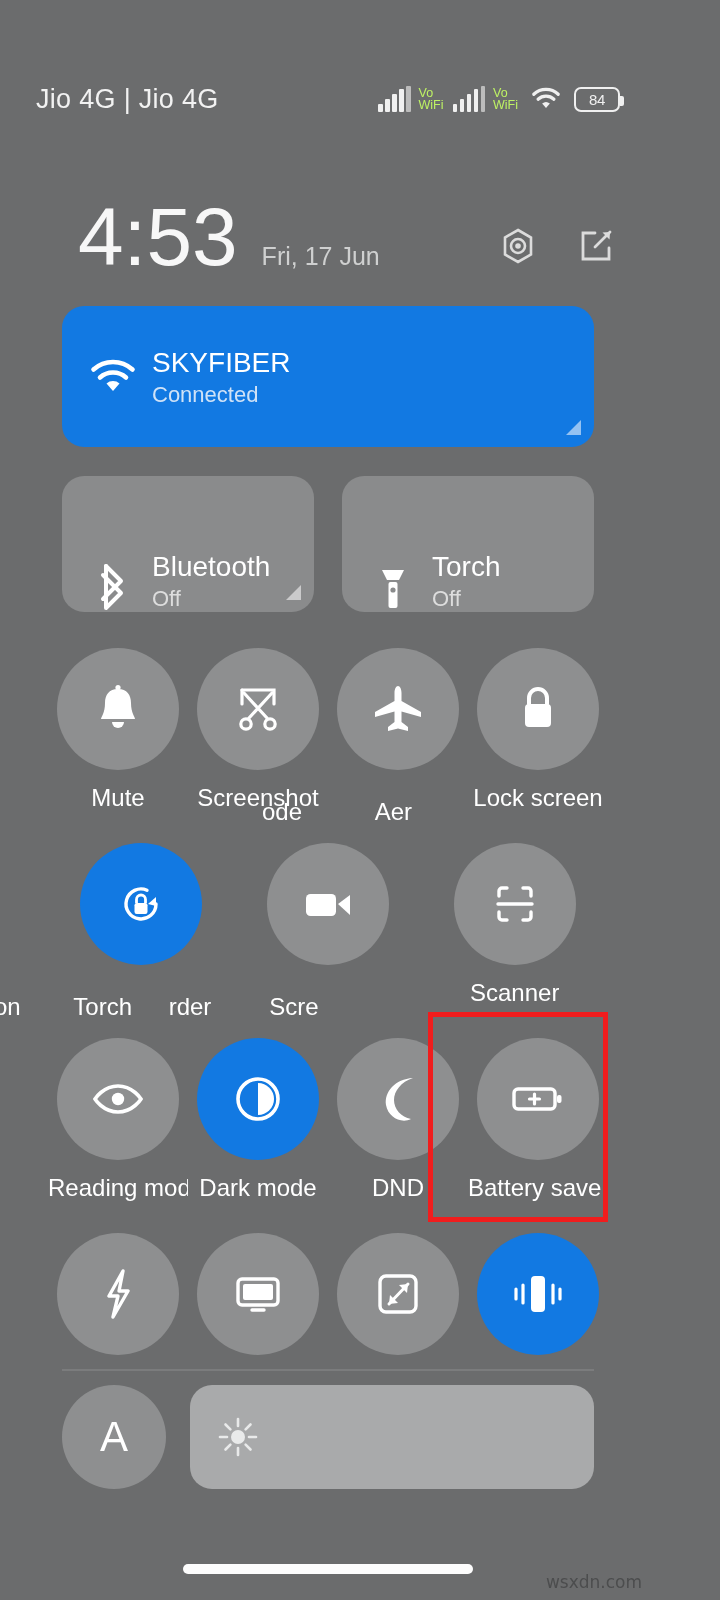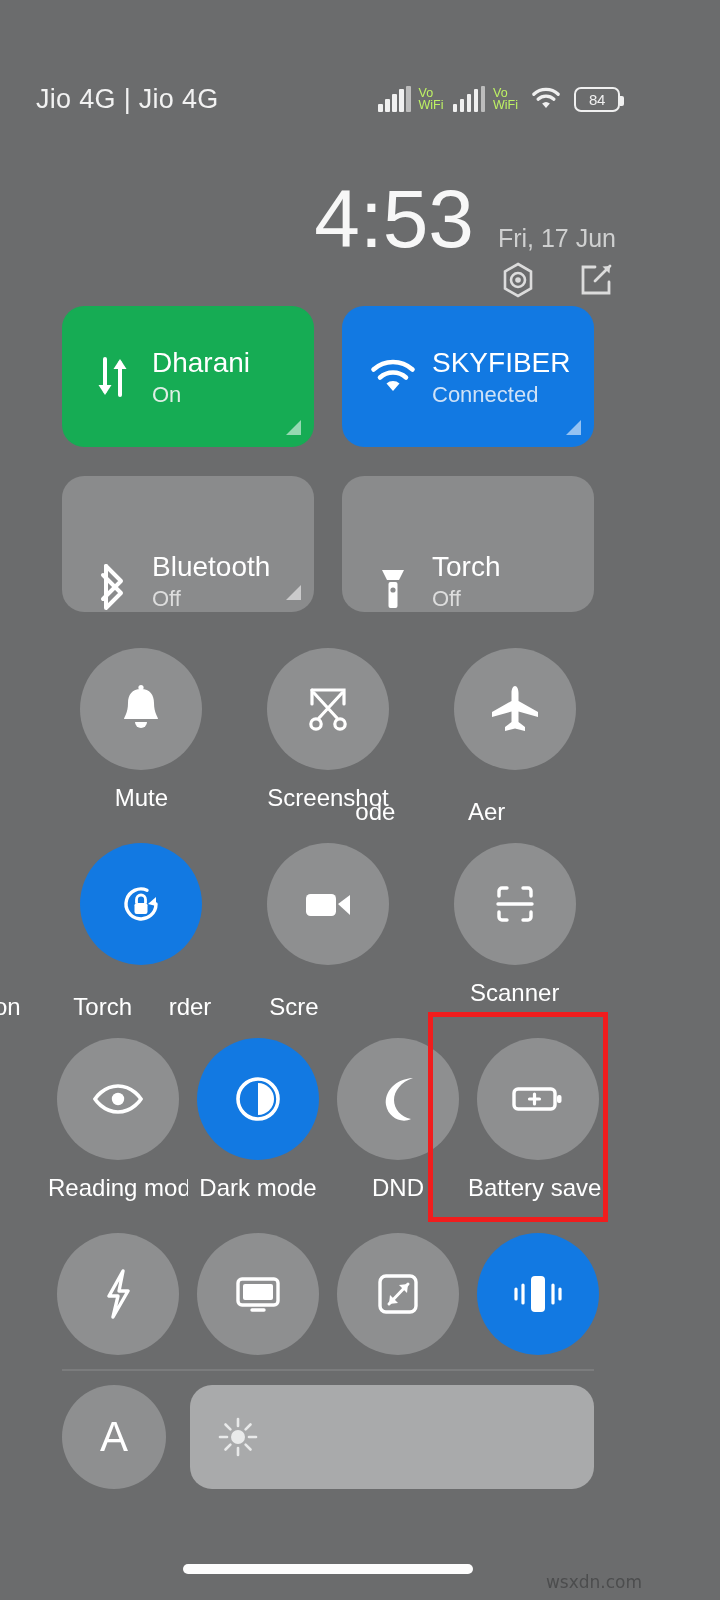--- a/index.html
+++ b/index.html
@@ -47,21 +47,20 @@
     content:""; position:absolute; right:-6px; top:7px;
     width:4px; height:10px; background:#f0f0f0; border-radius:0 2px 2px 0;
   }
   .batt span { font-size:15px; color:#f0f0f0; font-weight:400; letter-spacing:-.3px; }
 
   
   .clockrow {
     position:absolute; top:178px; left:16px; right:0; height:100px;
     display:flex; align-items:flex-end; justify-content:space-between;
     padding:0 40px 0 62px;
-    flex-direction:column;
   }
   .clock-left { display:flex; align-items:baseline; }
   .clock-time { font-size:82px; color:#f7f7f7; font-weight:300; letter-spacing:0px; line-height:82px; }
   .clock-date { font-size:25px; color:#cfd0d0; margin-left:24px; font-weight:400; }
   .clock-right { display:flex; align-items:center; gap:38px; padding-bottom:12px; }
   .hdr-ico { width:40px; height:40px; }
 
   
   .bigtiles {
     position:absolute; top:306px; left:62px; right:62px;
@@ -222,35 +221,20 @@
       <svg class="hdr-ico" viewBox="0 0 40 40">
         <path d="M33 22 L33 33 L7 33 L7 7 L19 7" fill="none" stroke="#dcdcdc" stroke-width="2.8" stroke-linecap="round"></path>
         <path d="M34 6 L19 21" stroke="#dcdcdc" stroke-width="2.8" stroke-linecap="round"></path>
         <path d="M34 6 L26.5 6.5 L33.5 13.5 Z" fill="#dcdcdc"></path>
       </svg>
     </div>
   </div>
 
   <div class="bigtiles">
 
-    <div class="bigtile data">
-      <div class="ico">
-        <svg width="40" height="48" viewBox="0 0 40 48">
-          <path d="M12 6 L12 38" stroke="#fff" stroke-width="4" stroke-linecap="round"></path>
-          <path d="M12 42 L5.5 32 L18.5 32 Z" fill="#fff"></path>
-          <path d="M27 42 L27 10" stroke="#fff" stroke-width="4" stroke-linecap="round"></path>
-          <path d="M27 6 L20.5 16 L33.5 16 Z" fill="#fff"></path>
-        </svg>
-      </div>
-      <div class="txt">
-        <div class="t1">Dharani</div>
-        <div class="t2">On</div>
-      </div>
-      <div class="corner"></div>
-    </div>
 
     <div class="bigtile wifi">
       <div class="ico">
         <svg width="50" height="40" viewBox="0 0 50 40">
           <path d="M25 34 L18.5 26.5 A10 10 0 0 1 31.5 26.5 Z" fill="#fff"></path>
           <path d="M12 20.5 A19.5 19.5 0 0 1 38 20.5" stroke="#fff" stroke-width="4.6" fill="none" stroke-linecap="round"></path>
           <path d="M5.5 12.5 A29 29 0 0 1 44.5 12.5" stroke="#fff" stroke-width="4.6" fill="none" stroke-linecap="round"></path>
         </svg>
       </div>
       <div class="txt">
@@ -326,20 +310,29 @@
           <svg width="56" height="54" viewBox="0 0 56 54">
             <path d="M28 4 C30 4 31.5 7 31.5 11 L31.5 19 L51 30 L51 35 L31.5 29.5 L31.5 40 L38 45 L38 49 L28 46.5 L18 49 L18 45 L24.5 40 L24.5 29.5 L5 35 L5 30 L24.5 19 L24.5 11 C24.5 7 26 4 28 4 Z" fill="#fff"></path>
           </svg>
         </div>
         <div class="glabel split">
           <b>ode</b>
           <b>Aer</b>
         </div>
       </div>
 
+      <div class="gcell">
+        <div class="circ">
+          <svg width="46" height="54" viewBox="0 0 46 54">
+            <path d="M14 22 L14 16 a9 9 0 0 1 18 0 L32 22" stroke="#fff" stroke-width="4" fill="none" stroke-linecap="round"></path>
+            <rect x="10" y="22" width="26" height="23" rx="4" fill="#fff"></rect>
+          </svg>
+        </div>
+        <div class="glabel clip">Lock screen</div>
+      </div>
     </div>
 
     <div class="grow">
 
 
       <div class="gcell">
         <div class="circ on">
           <svg width="56" height="56" viewBox="0 0 56 56">
             <path d="M43 28 A15 15 0 1 1 34 14.2" stroke="#fff" stroke-width="3.4" fill="none" stroke-linecap="round"></path>
             <path d="M43 21 L43 30 L35 28 Z" fill="#fff"></path>

